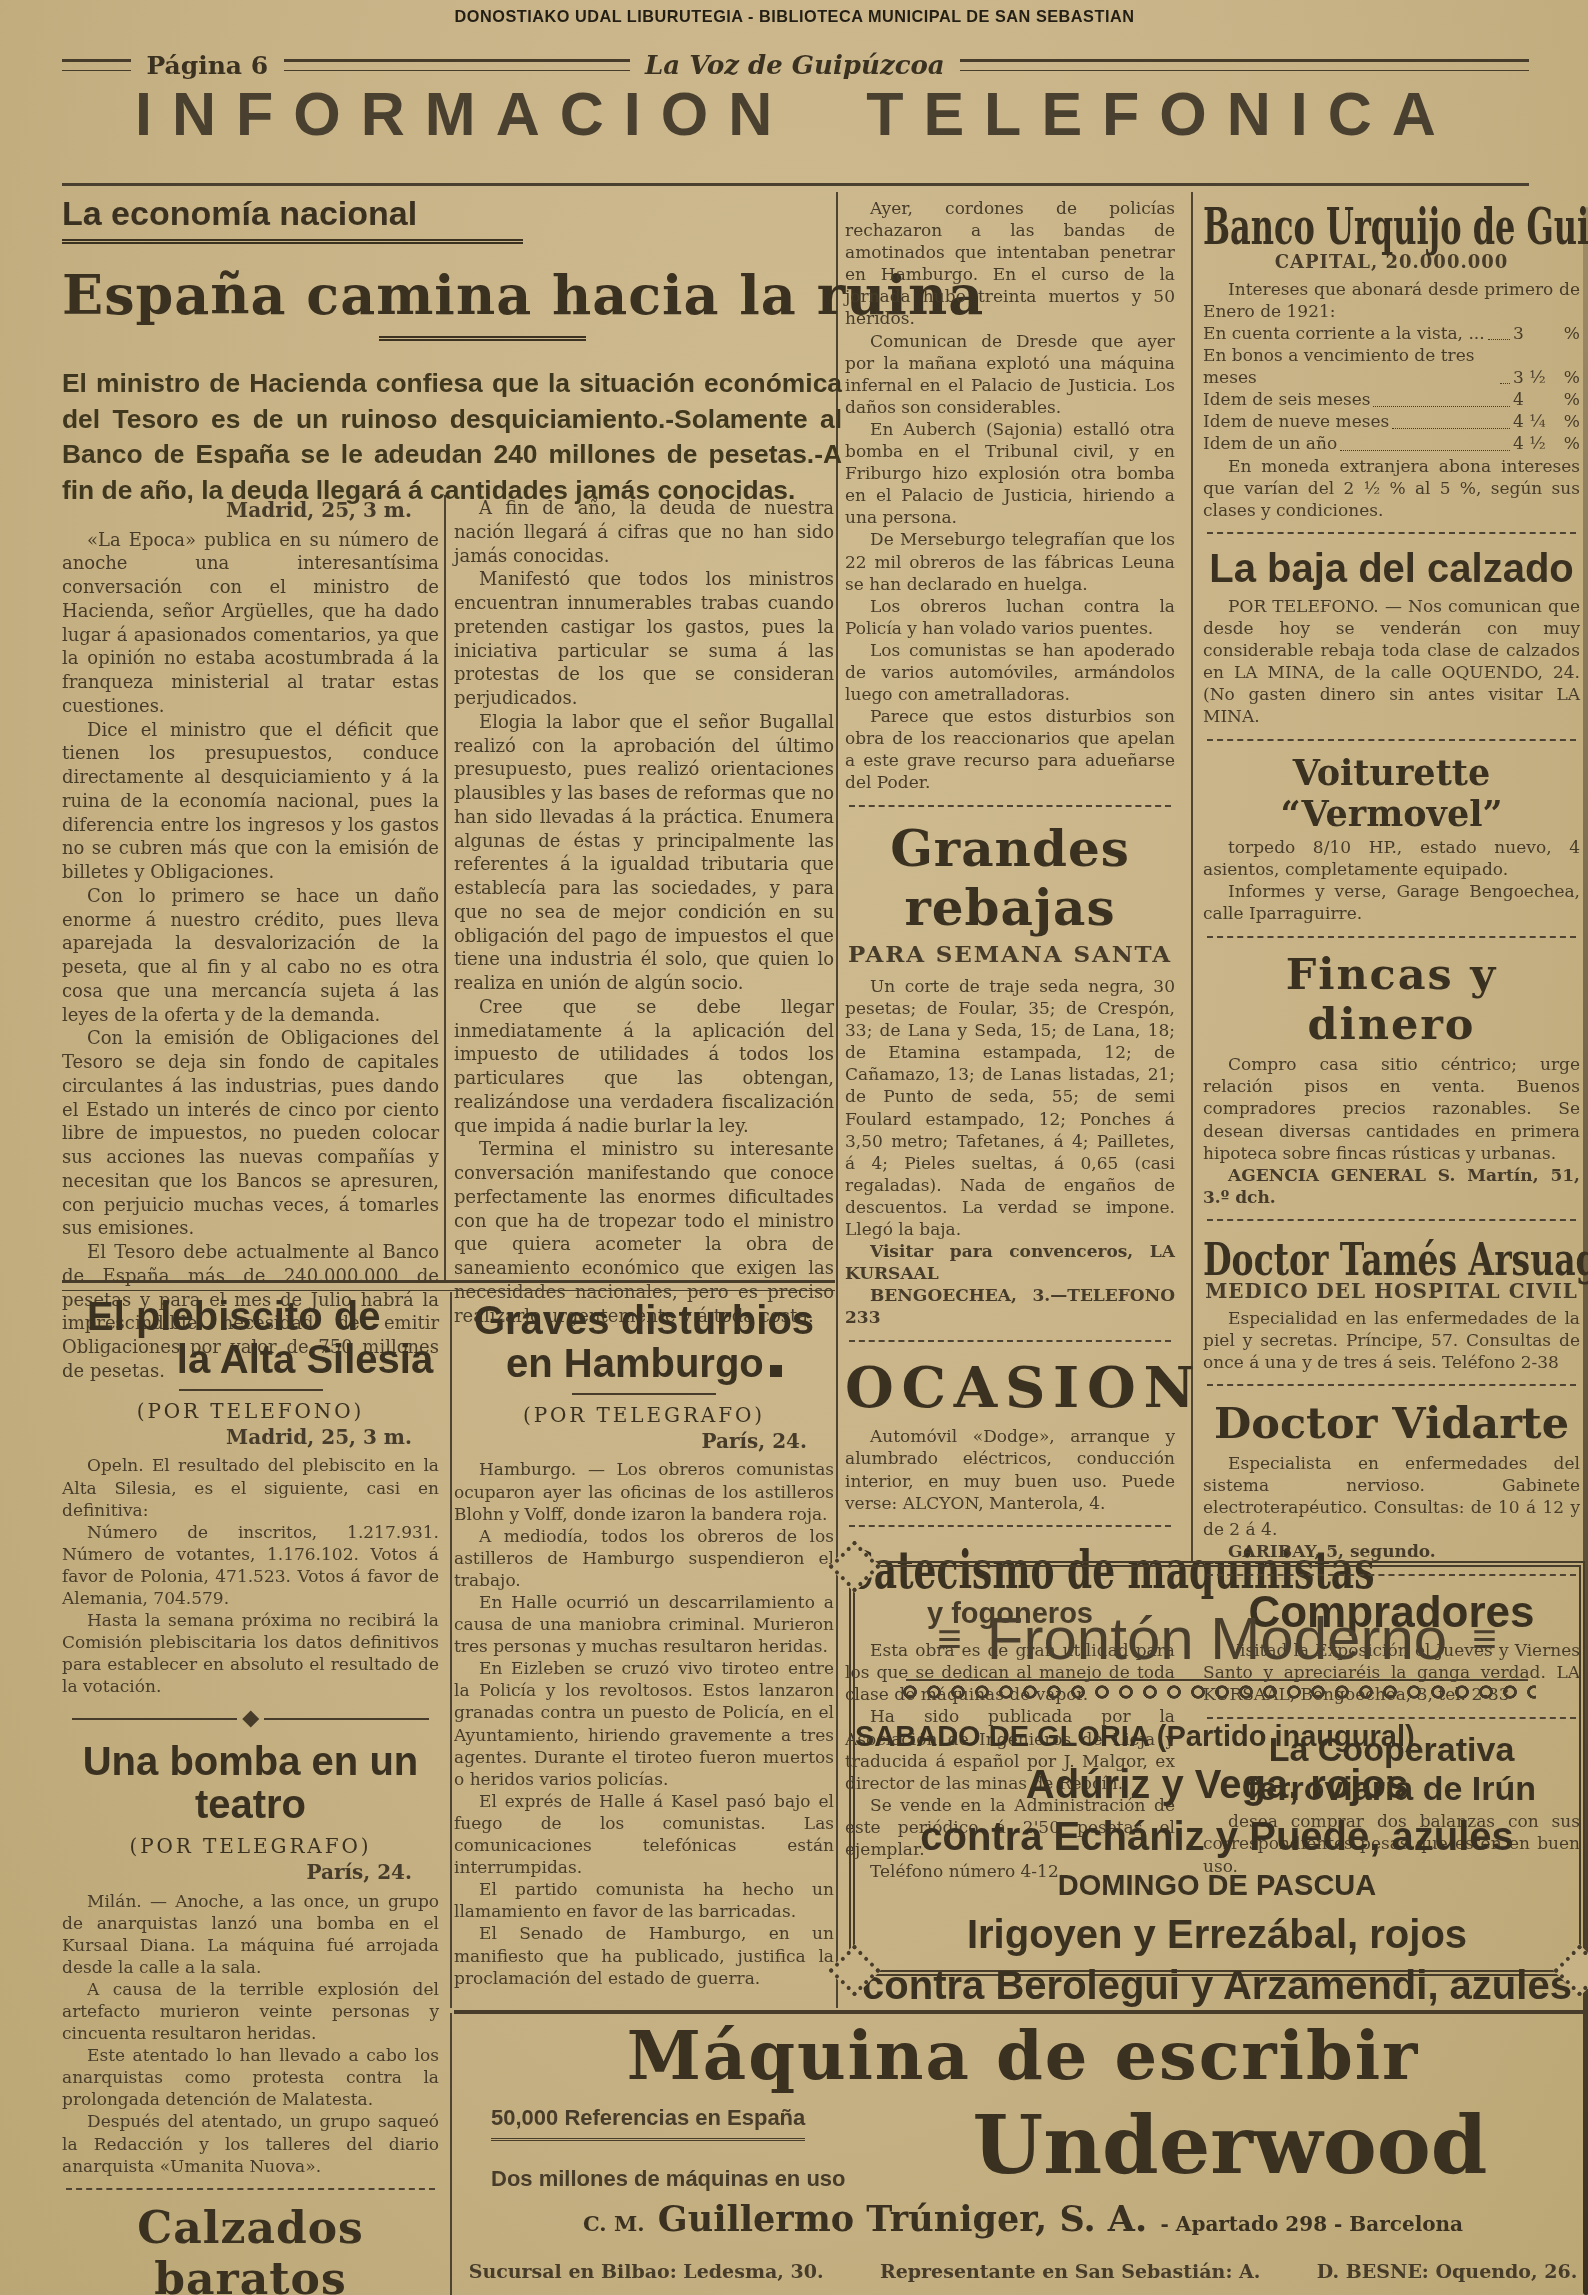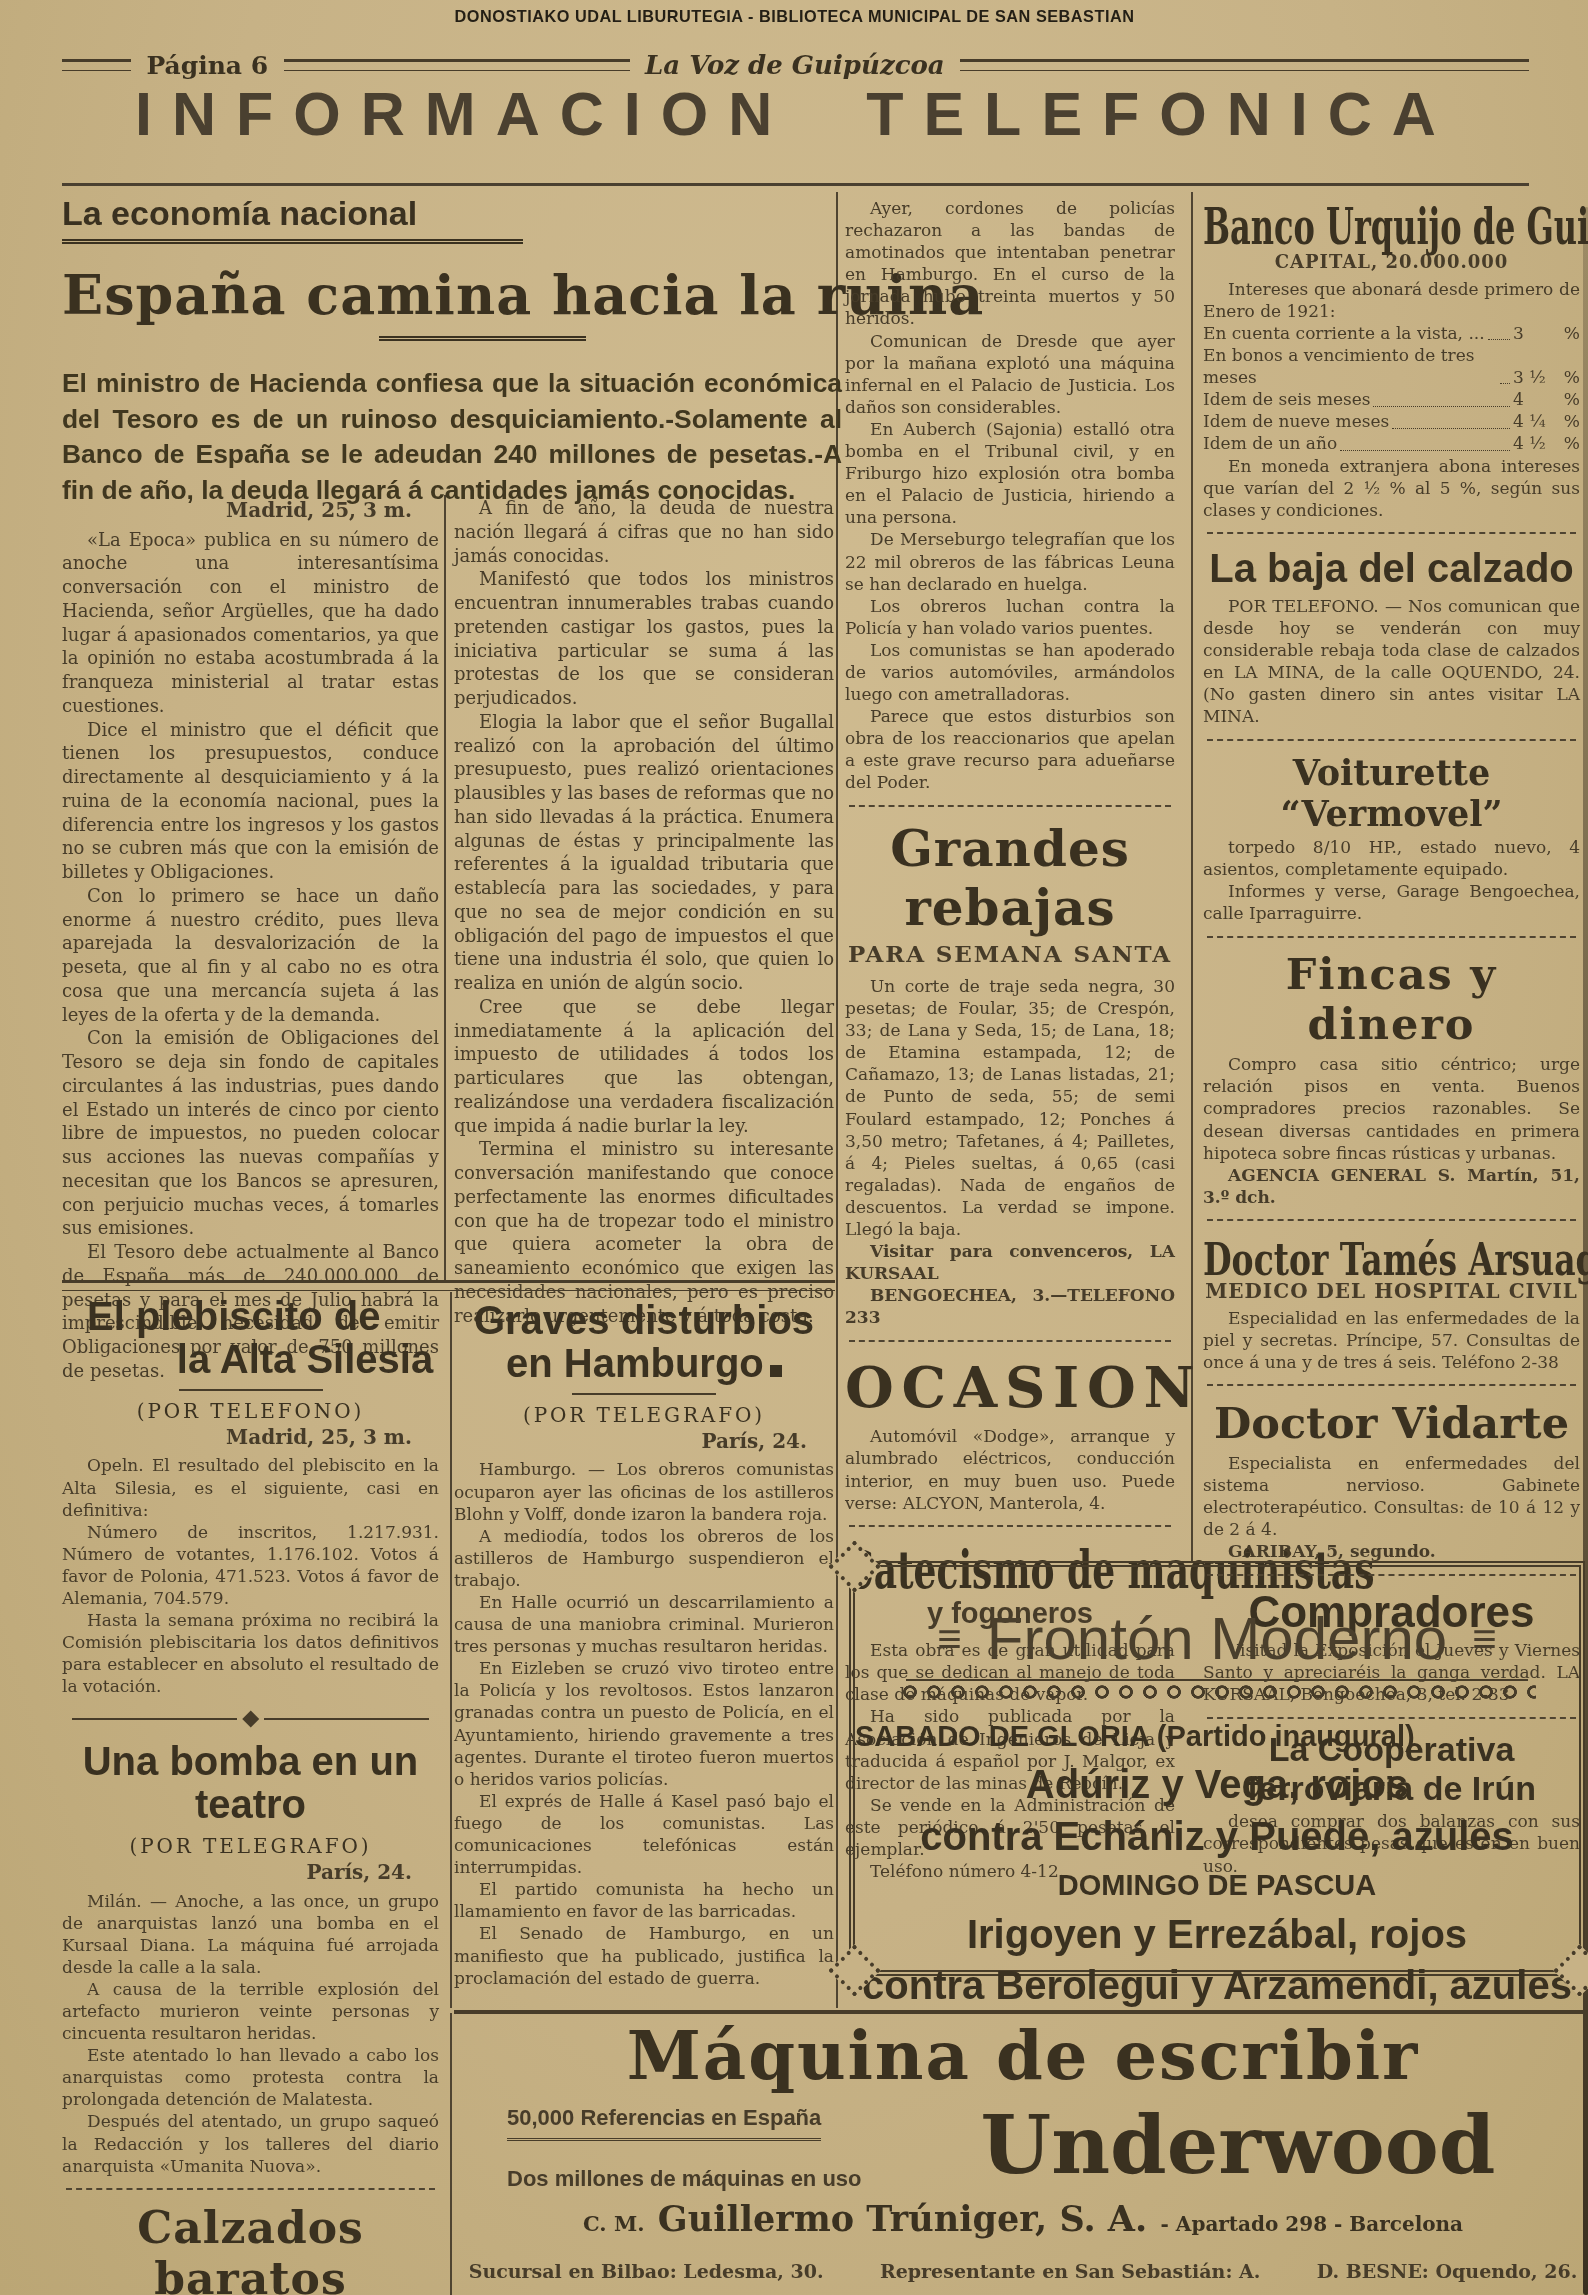--- a/index.html
+++ b/index.html
@@ -113,21 +113,21 @@
     background:radial-gradient(circle closest-side, rgba(0,0,0,0) 52%, var(--ink) 58% 92%, rgba(0,0,0,0) 100%);
     background-size:24px 14.4px; background-repeat:repeat-x;}
   .fr-l1{font-family:"Liberation Sans",sans-serif; font-weight:700; font-size:29px; margin-top:21px; color:var(--ink-dark);}
   .fr-m{font-family:"Liberation Sans",sans-serif; font-weight:700; font-size:40px; text-align:center; line-height:1.0; margin-top:11.5px; color:var(--ink-dark);}
   .fr-l2{font-family:"Liberation Sans",sans-serif; font-weight:700; font-size:29px; text-align:center; margin-top:13.4px; color:var(--ink-dark);}
 
   
   .underwood{position:absolute; left:461px; top:2016px; width:1124px;}
   .uw-title{font-weight:700; font-size:67px; text-align:center; letter-spacing:1.9px; color:var(--ink-dark);}
   .uw-mid{display:flex; align-items:flex-start; margin-top:9.6px;}
-  .uw-left{flex:0 0 384px; margin-left:46px;}
+  .uw-left{flex:0 0 384px; margin-left:30px;}
   .uw-ref1{display:inline-block; font-family:"Liberation Sans",sans-serif; font-weight:700; font-size:22px; border-bottom:3.8px double var(--ink); padding-bottom:7.7px;}
   .uw-ref2{font-family:"Liberation Sans",sans-serif; font-weight:700; font-size:22px; margin-top:25px;}
   .uw-brand{flex:1; text-align:center; font-weight:700; font-size:81px; color:var(--ink-dark); margin-top:-7.7px;}
   .uw-company{display:flex; justify-content:center; align-items:baseline; gap:13.4px; margin-top:5.8px; font-weight:700; color:var(--ink-dark);}
   .uw-co-prefix{font-size:21px;} .uw-co-name{font-size:35px;} .uw-co-suffix{font-size:20px;}
   .uw-bottom{display:flex; justify-content:space-between; font-weight:700; font-size:19px; margin-top:21px; padding:0 7.7px;}
 </style>
 </head>
 <body>
 

